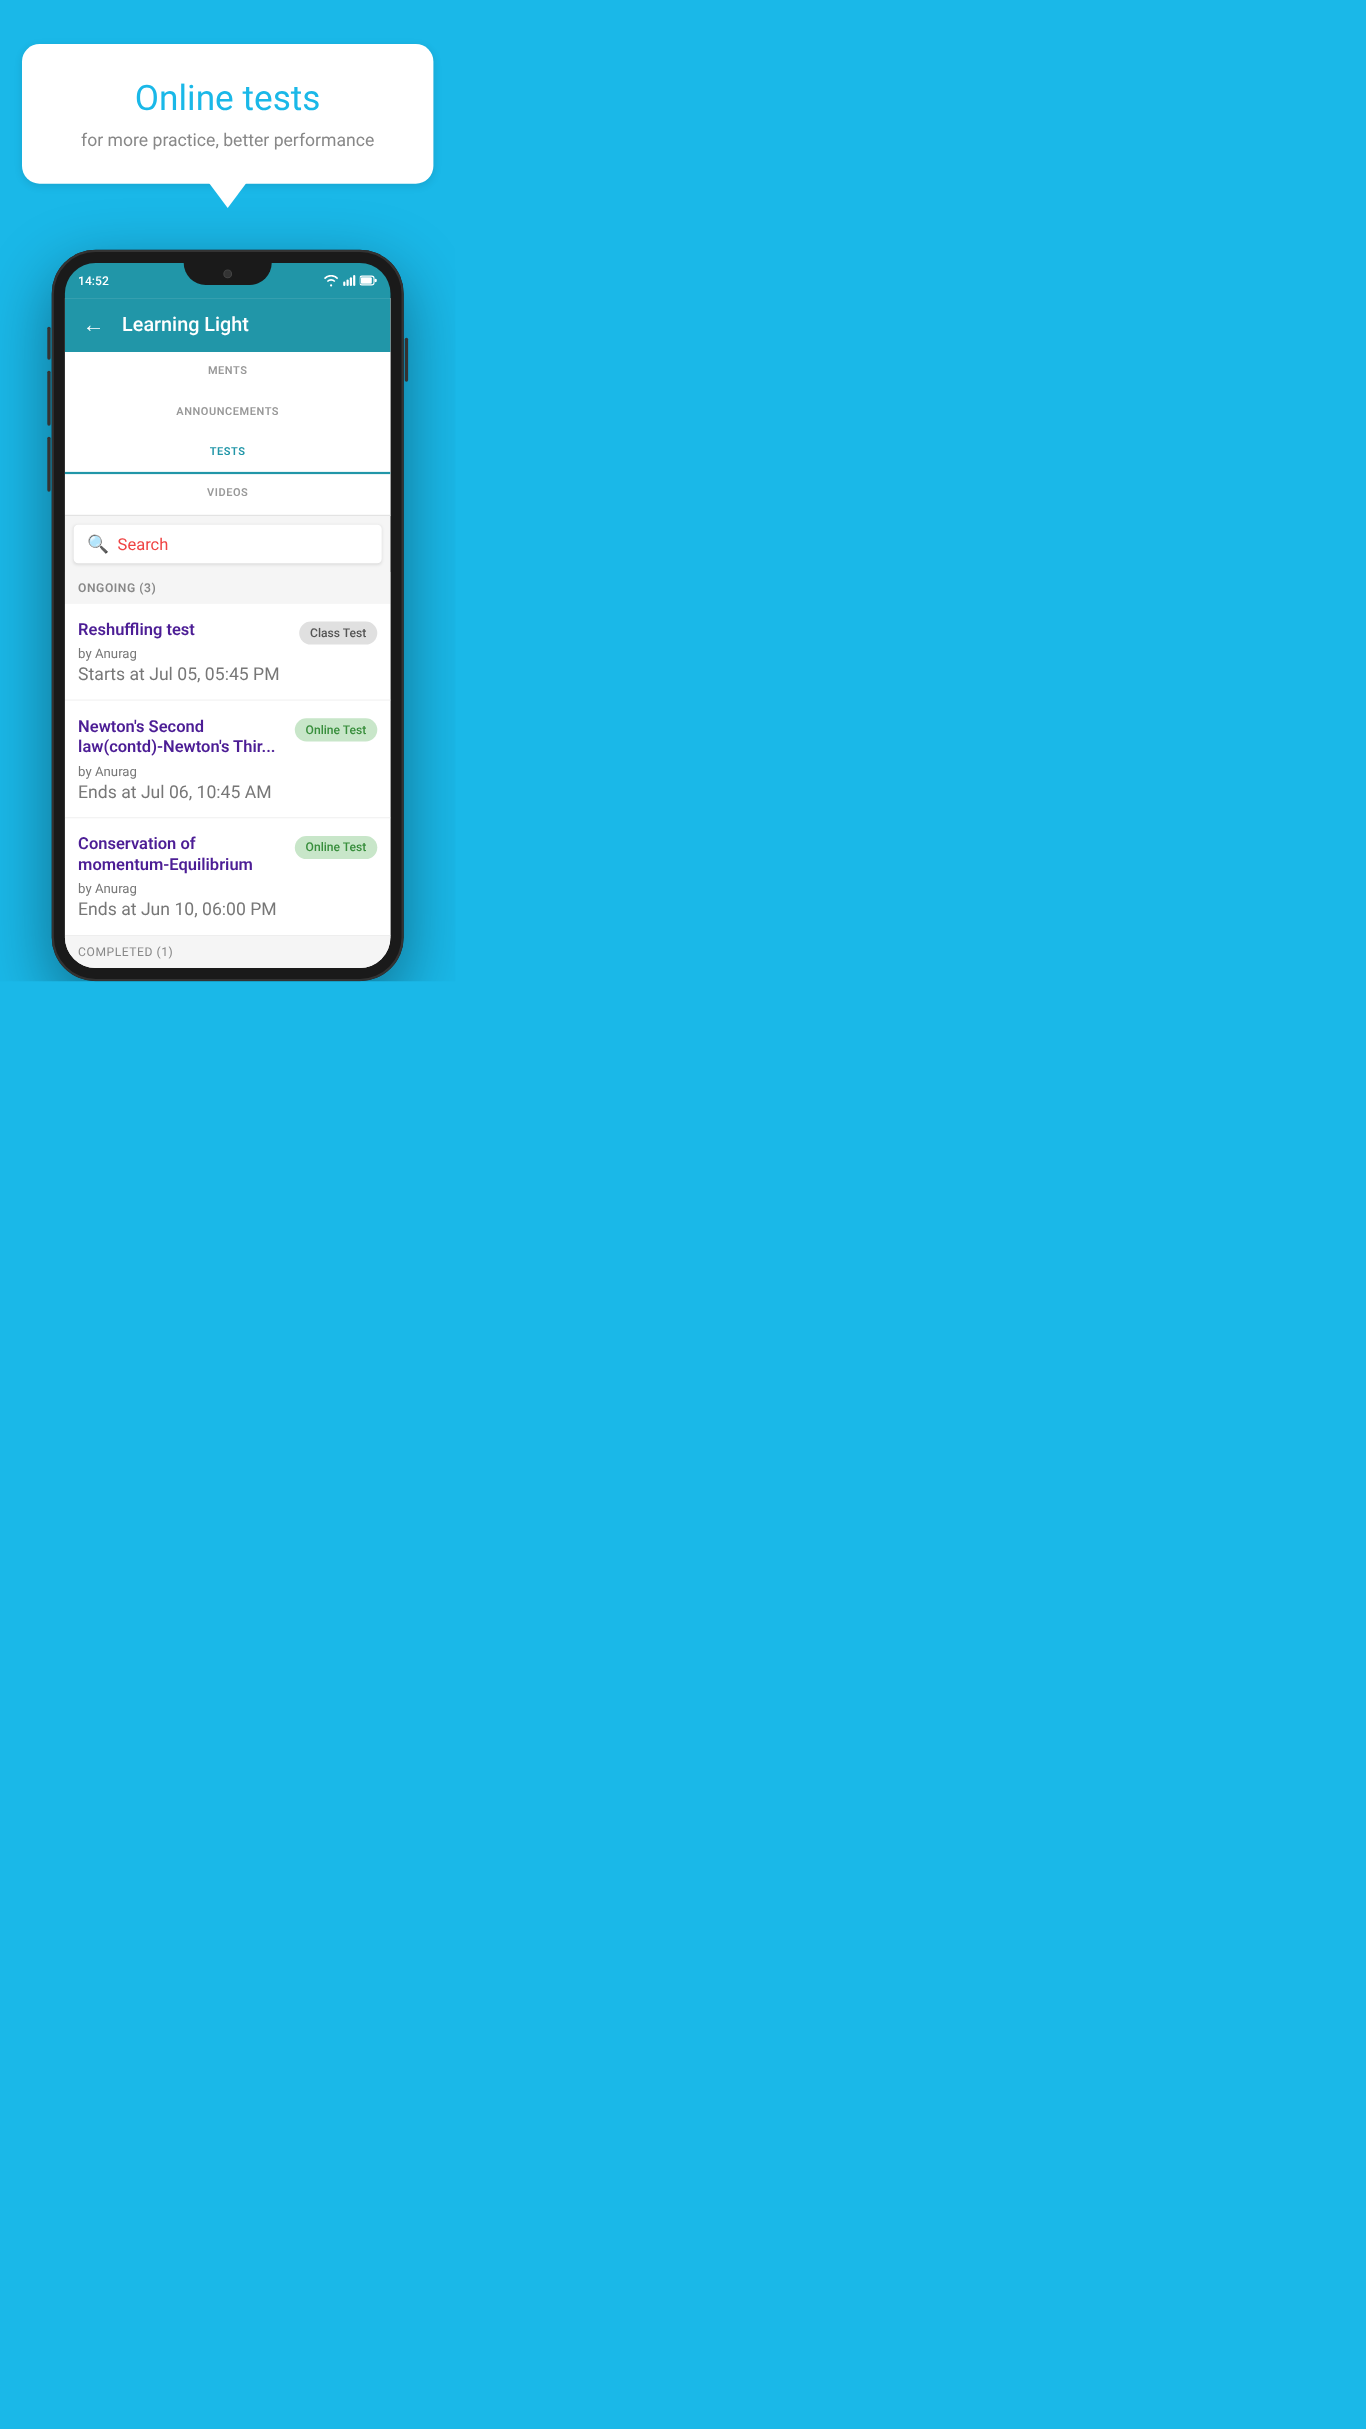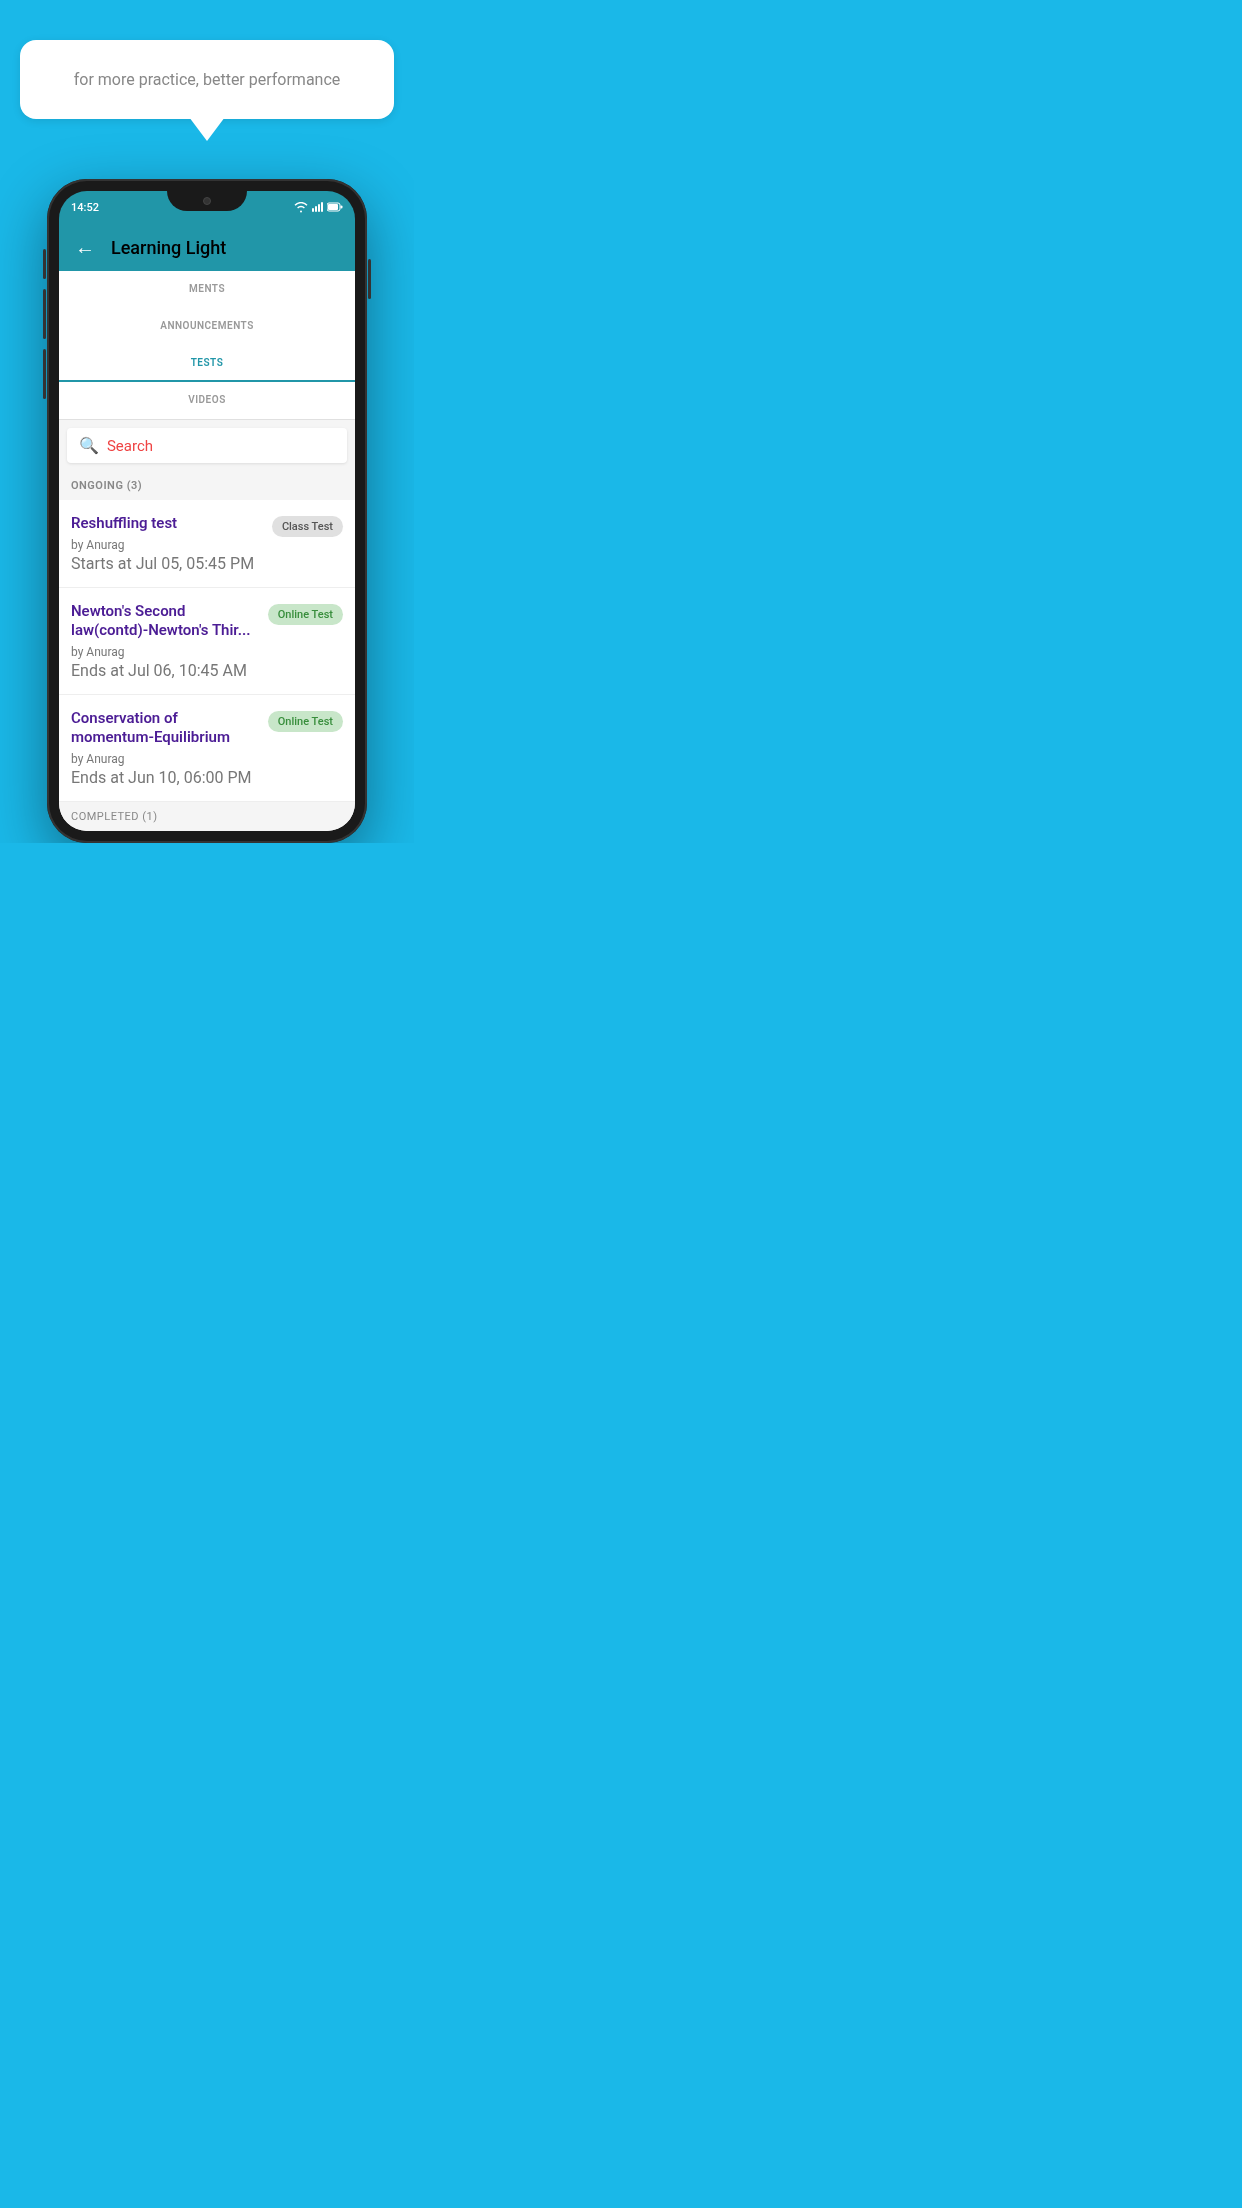--- a/index.html
+++ b/index.html
@@ -133,21 +133,21 @@
       align-items: center;
       gap: 16px;
     }
 
     .back-arrow {
       color: white;
       font-size: 20px;
     }
 
     .app-title {
-      color: #000000;
+      color: #ffffff;
       font-size: 18px;
       font-weight: 500;
     }
 
     
     .tab-bar {
       background: white;
       display: flex;
       border-bottom: 1px solid #e0e0e0;
       flex-direction: column;
@@ -320,20 +320,21 @@
     .bar1 { width: 2px; height: 4px; }
     .bar2 { width: 2px; height: 6px; }
     .bar3 { width: 2px; height: 8px; }
     .bar4 { width: 2px; height: 10px; }
   </style>
 </head>
 <body>
 
 <div class="hero-section">
   <div class="speech-bubble">
+    <div class="bubble-title">Online tests</div>
     <div class="bubble-subtitle">for more practice, better performance</div>
   </div>
 </div>
 
 <div class="phone-wrapper">
   <div class="phone-outer">
 
     <div class="phone-side-button-right"></div>
     <div class="phone-side-button-left-1"></div>
     <div class="phone-side-button-left-2"></div>

